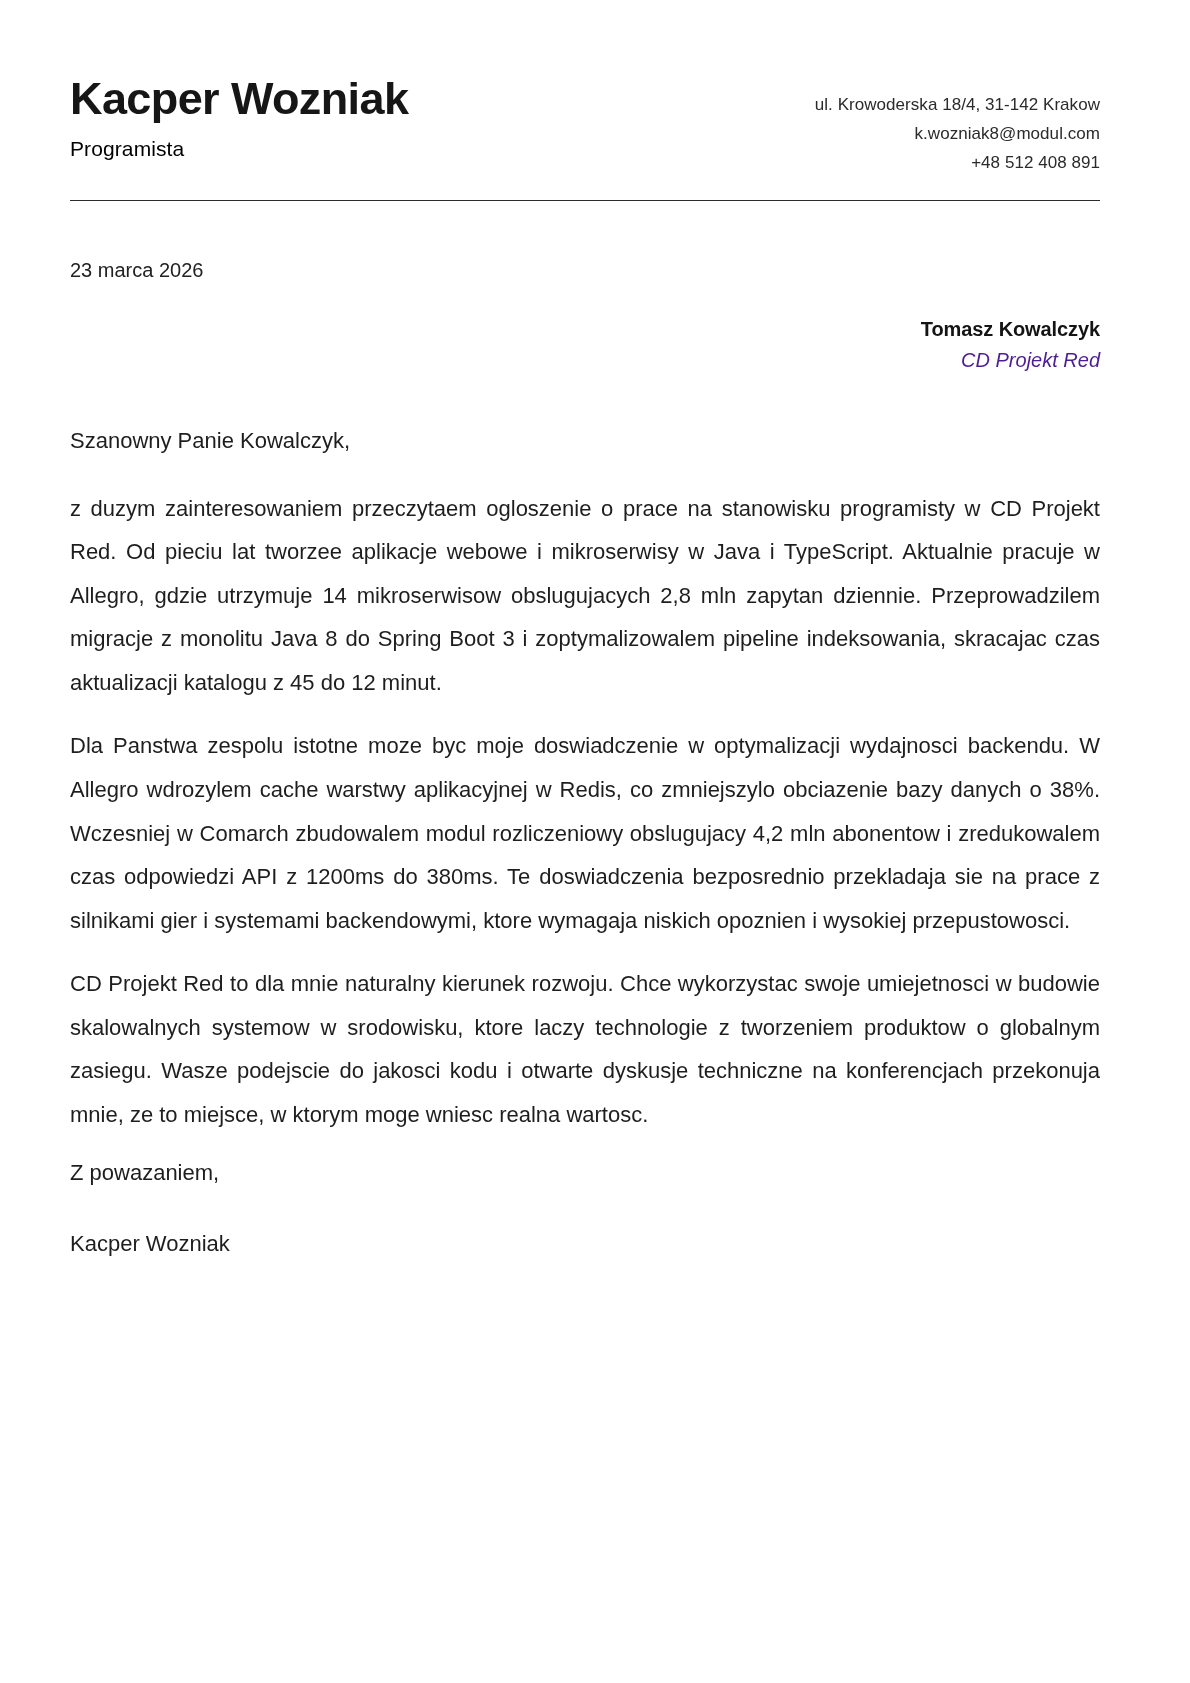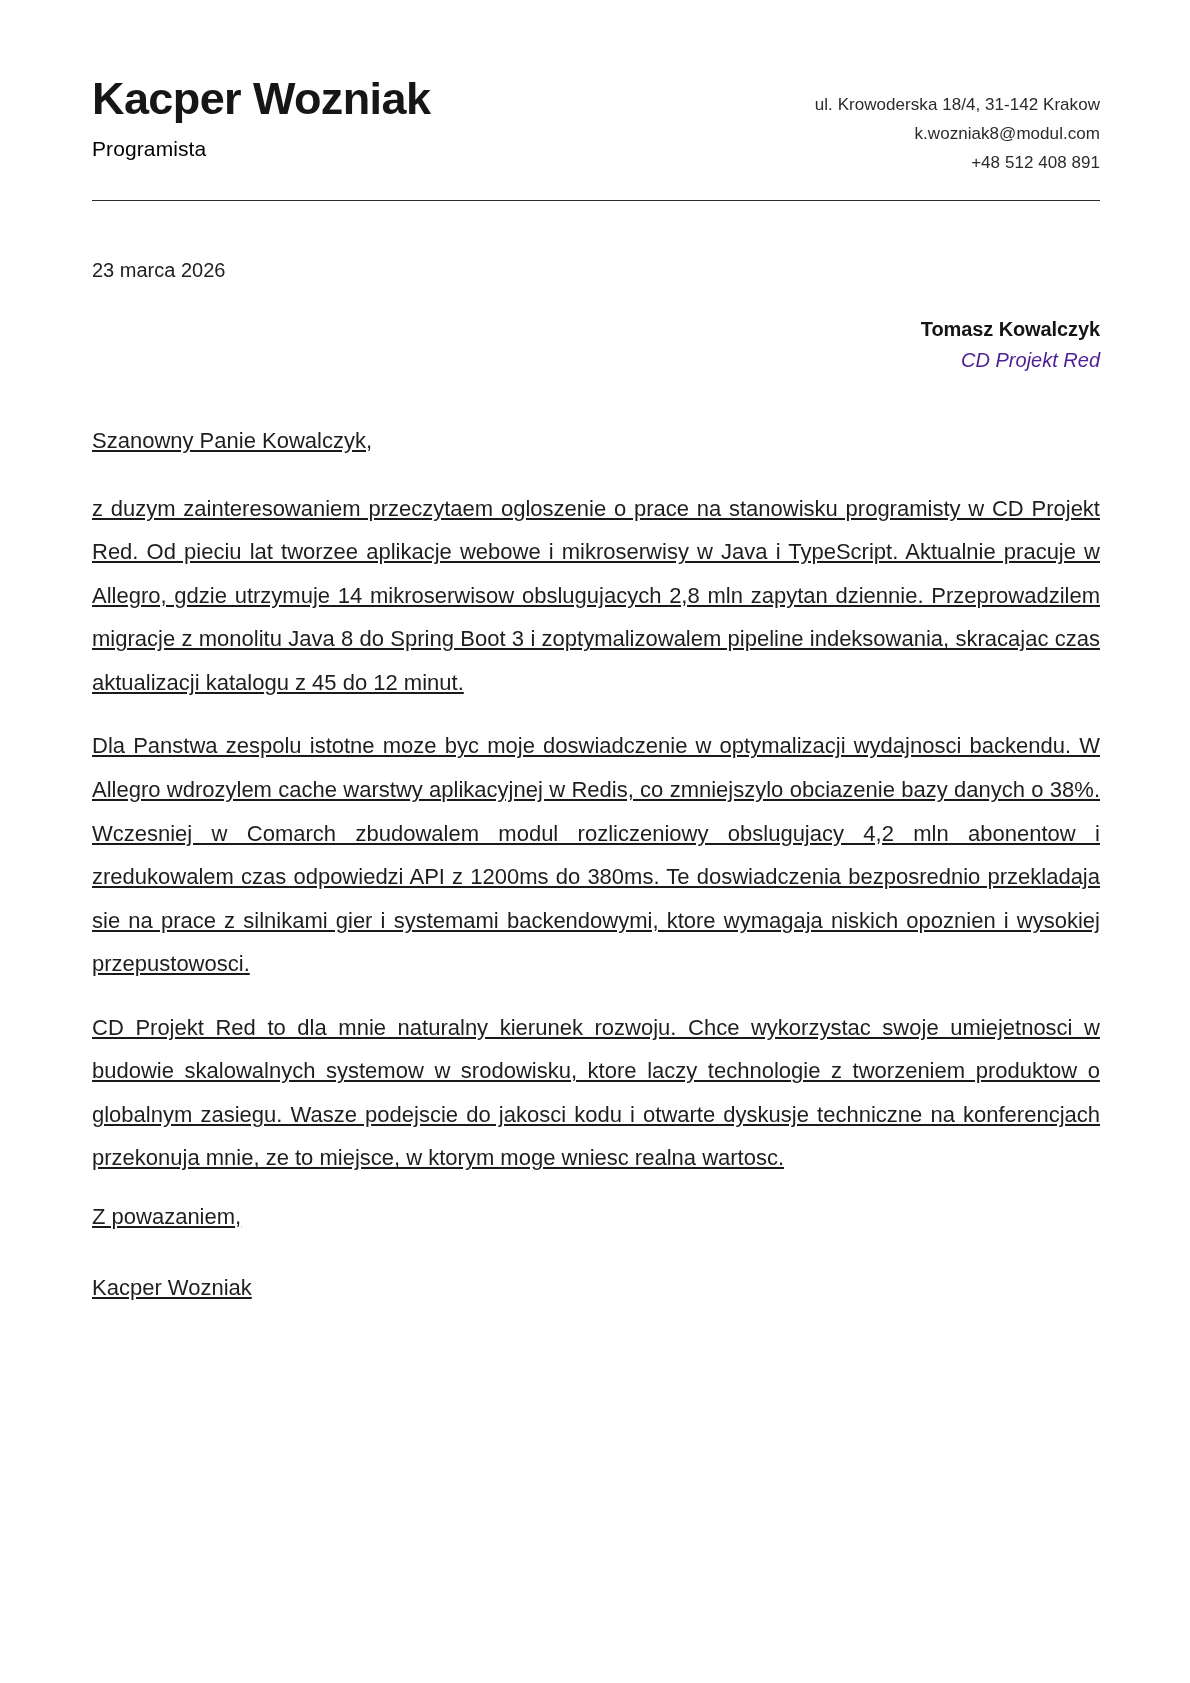--- a/index.html
+++ b/index.html
@@ -11,21 +11,21 @@
     width: 1190px;
     height: 1683px;
     font-family: "Liberation Sans", sans-serif;
     color: #1a1a1a;
     -webkit-font-smoothing: antialiased;
   }
   .page {
     box-sizing: border-box;
     width: 1190px;
     height: 1560px;
-    padding: 62px 90px 0 92px;
+    padding: 62px 90px 0 70px;
     background: #ffffff;
     position: relative;
   }
 
   
   .letterhead {
     display: flex;
     align-items: flex-start;
     justify-content: space-between;
     padding-top: 12px;
@@ -83,21 +83,21 @@
   }
   .recipient-company {
     font-size: 20px;
     font-weight: 400;
     color: #4c1d95;
     margin: 8px 0 0 0;
     font-style: italic;
   }
 
   
-  .body-copy { margin-top: 52px; text-decoration: underline; }
+  .body-copy { margin-top: 52px; }
   .salutation {
     font-size: 22px;
     color: #1e1e1e;
     margin: 0 0 30px 0;
     line-height: 1.5;
   }
   .para {
     font-size: 22px;
     line-height: 1.98;
     color: #1e1e1e;

